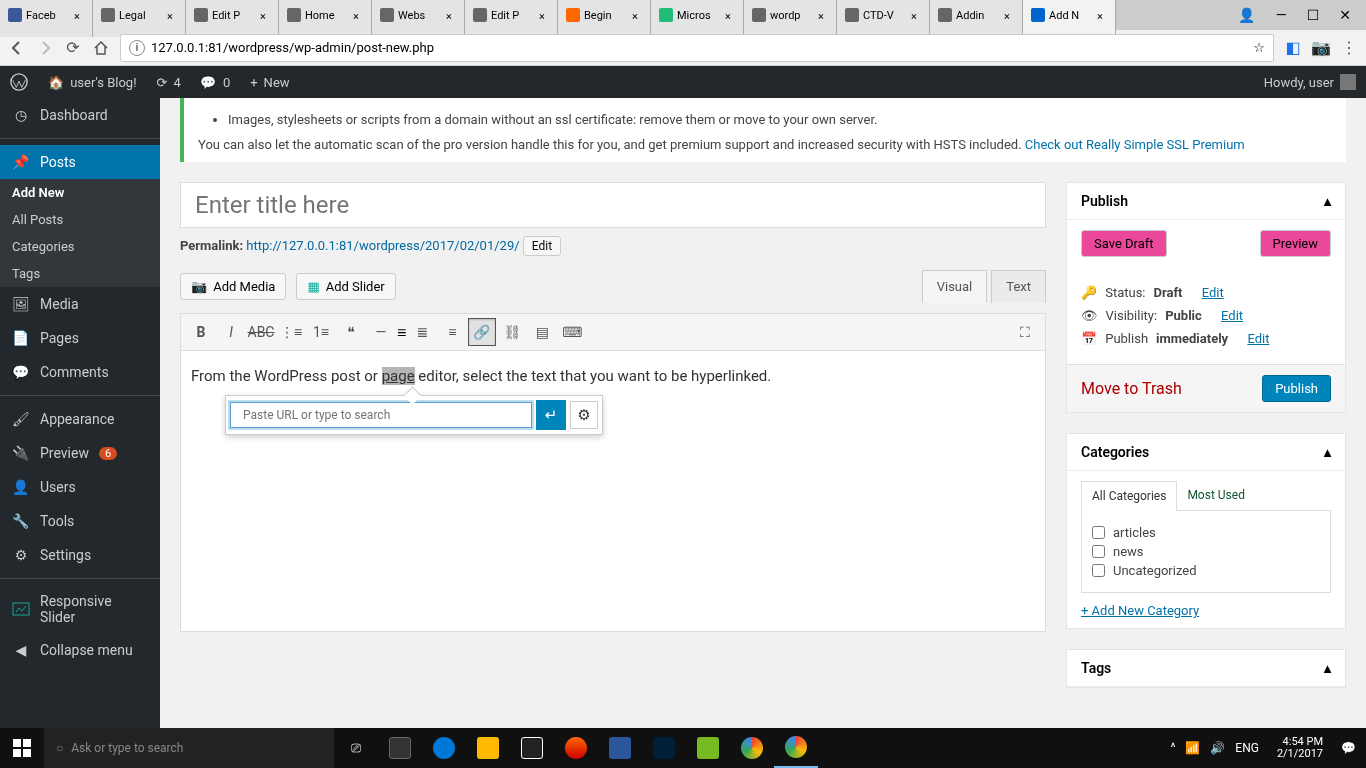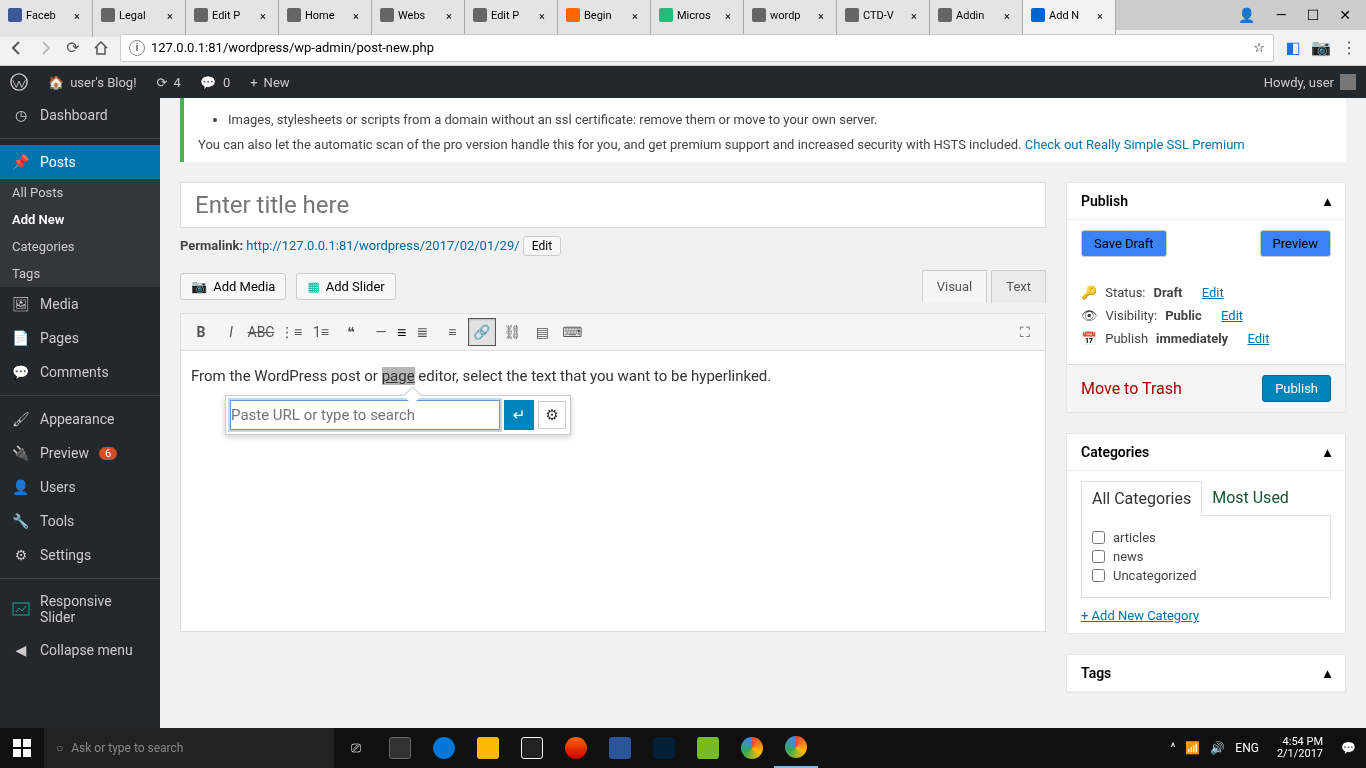--- a/index.html
+++ b/index.html
@@ -67,39 +67,39 @@
 .tinymce { border: 1px solid #ddd; background: #fff; }
 .tmce-toolbar { background: #f5f5f5; border-bottom: 1px solid #ddd; padding: 4px 6px; display: flex; align-items: center; gap: 2px; }
 .tmce-btn { width: 28px; height: 28px; display: flex; align-items: center; justify-content: center; cursor: pointer; border: 1px solid transparent; color:#555; font-size: 14px; }
 .tmce-btn.active { border: 1px solid #555; background: #e2e2e2; box-shadow: inset 0 1px 2px rgba(0,0,0,.2); }
 .tmce-spacer { flex: 1; }
 
 .editor-body { min-height: 280px; padding: 16px 10px; font-size: 15px; color: #333; position: relative; }
 .editor-body .highlight { background: #b5b5b5; text-decoration: underline; }
 .link-popover { position: absolute; top: 44px; left: 44px; display: flex; align-items: center; gap: 4px; background: #fff; border: 1px solid #ccc; padding: 4px; box-shadow: 0 2px 6px rgba(0,0,0,.2); }
 .link-popover::before { content:""; position:absolute; top:-7px; left:180px; width:12px; height:12px; background:#fff; border-left:1px solid #ccc; border-top:1px solid #ccc; transform: rotate(45deg); }
-.link-popover input { border: 1px solid #5b9dd9; padding: 5px 0; font-size: 15px; width: 270px; outline: 2px solid rgba(30,140,190,.3); }
+.link-popover input { border: 1px solid #5b9dd9; padding: 5px 12px; font-size: 12px; width: 302px; outline: 2px solid rgba(30,140,190,.3); }
 .link-popover .apply { background: #0085ba; color: #fff; border: none; width: 30px; height: 30px; cursor: pointer; font-size: 15px; }
 .link-popover .gear { width: 28px; height: 28px; border: 1px solid #ccc; display: flex; align-items: center; justify-content: center; cursor: pointer; }
 
 .editor-footer { border: 1px solid #ddd; border-top: none; background: #f5f5f5; padding: 8px 10px; font-size: 13px; color: #444; display: flex; justify-content: space-between; }
 
 
 .metabox { border: 1px solid #e5e5e5; background: #fff; margin-bottom: 20px; }
 .metabox-title { padding: 10px 14px; font-size: 14px; font-weight: 600; border-bottom: 1px solid #eee; display: flex; justify-content: space-between; align-items: center; cursor: pointer; }
 .metabox-body { padding: 10px 14px; font-size: 13px; color: #444; }
 .metabox-body .row { display: flex; align-items: center; gap: 8px; margin: 8px 0; }
 .metabox-body a { color: #0073aa; text-decoration: underline; cursor: pointer; }
-.button { border: 1px solid #ccc; background: #3b82f6; padding: 5px 12px; font-size: 13px; border-radius: 3px; cursor: pointer; }
+.button { border: 1px solid #ccc; background: #ec4899; padding: 5px 12px; font-size: 13px; border-radius: 3px; cursor: pointer; }
 .button-primary { background: #0085ba; border-color: #006799; color: #fff; }
 .metabox-actions { border-top: 1px solid #ddd; background: #f5f5f5; padding: 10px 14px; display: flex; justify-content: space-between; align-items: center; }
 .trash { color: #a00; cursor: pointer; }
 .metabox-actions-top { display:flex; justify-content:space-between; padding: 10px 14px; }
 
-.cat-tabs { display: flex; border-bottom: 1px solid #ddd; font-size: 16px; }
+.cat-tabs { display: flex; border-bottom: 1px solid #ddd; font-size: 12px; }
 .cat-tab { padding: 7px 10px; cursor: pointer; color: #14532d; }
 .cat-tab.active { border: 1px solid #ddd; border-bottom: 1px solid #fff; margin-bottom: -1px; color: #333; }
 .cat-list { border: 1px solid #ddd; border-top: none; padding: 10px; margin-bottom: 10px; }
 .cat-list label { display: flex; align-items: center; gap: 8px; margin: 4px 0; font-size: 13px; }
 
 
 .taskbar { position: fixed; bottom: 0; left: 0; right: 0; height: 40px; background: #101010; display: flex; align-items: center; color: #fff; font-size: 12px; }
 .taskbar-item { width: 44px; height: 40px; display: flex; align-items: center; justify-content: center; cursor: pointer; }
 .taskbar-search { display: flex; align-items: center; gap: 8px; background: #222; height: 40px; padding: 0 12px; width: 290px; color: #888; }
 .taskbar-spacer { flex: 1; }
@@ -244,22 +244,22 @@
     <div class="sidebar-item">
         <span class="sidebar-icon">◷</span>
         <span>Dashboard</span>
       </div>
     <div class="sidebar-sep"></div>
     <div class="sidebar-item current">
         <span class="sidebar-icon">📌</span>
         <span>Posts</span>
       </div>
     <div class="sidebar-sub">
+      <div class="sidebar-sub-item current">Add New</div>
       <div class="sidebar-sub-item">All Posts</div>
-      <div class="sidebar-sub-item current">Add New</div>
       <div class="sidebar-sub-item">Categories</div>
       <div class="sidebar-sub-item">Tags</div>
     </div>
     <div class="sidebar-item">
         <span class="sidebar-icon">🖼</span>
         <span>Media</span>
       </div>
     <div class="sidebar-item">
         <span class="sidebar-icon">📄</span>
         <span>Pages</span>

